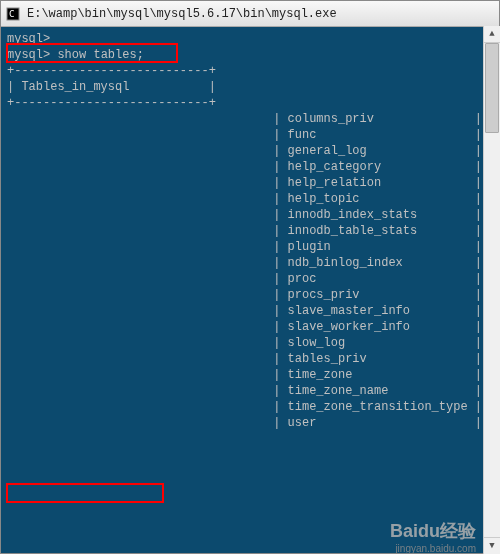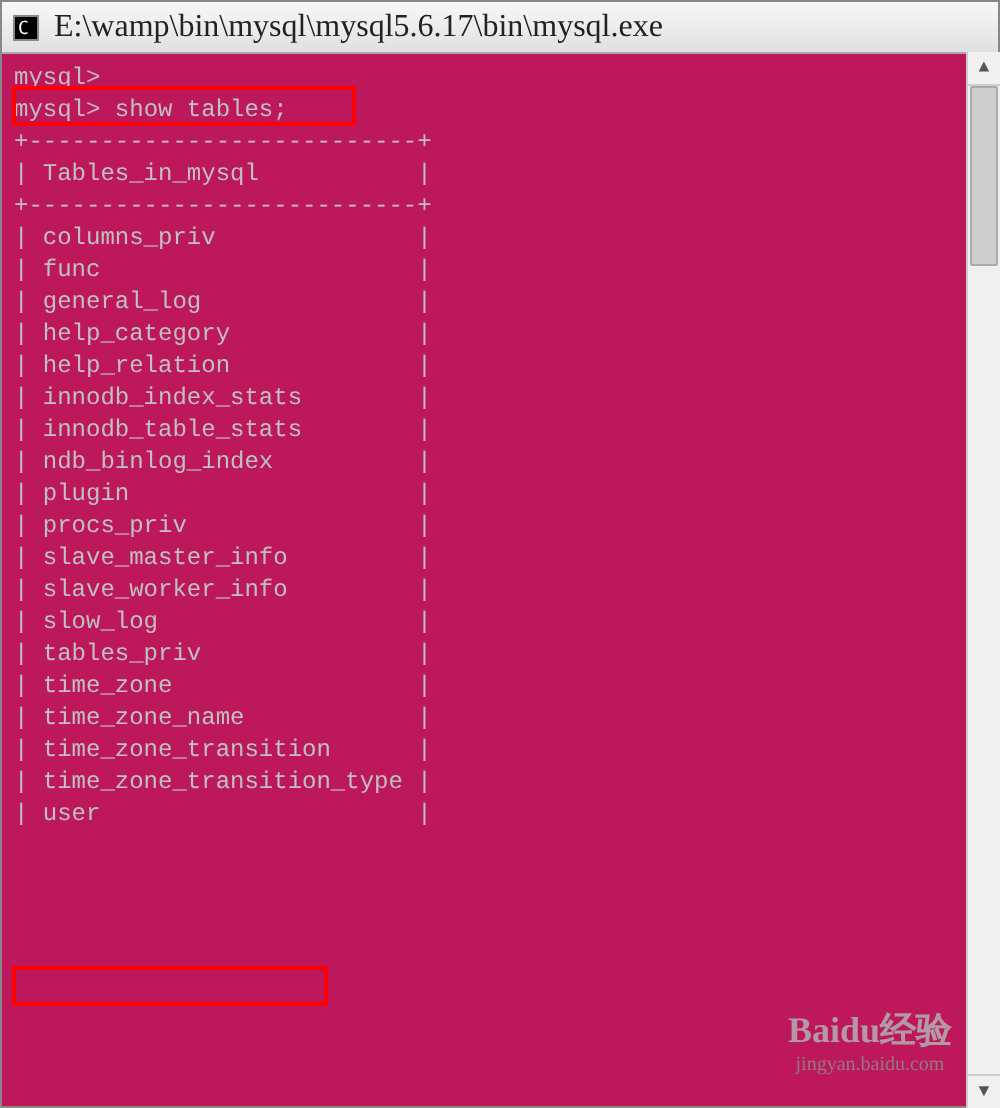--- a/index.html
+++ b/index.html
@@ -30,29 +30,29 @@
     }
     .title-icon {
       width: 16px;
       height: 16px;
       margin-right: 6px;
       display: inline-flex;
       align-items: center;
       justify-content: center;
     }
     .title-text {
-      font-family: Liberation Serif, serif;
-      font-size: 16px;
+      font-family: Liberation Mono, monospace;
+      font-size: 12px;
       color: #222;
       white-space: nowrap;
       overflow: hidden;
     }
     .terminal {
       flex: 1;
-      background: #be185d;
+      background: #0c4a6e;
       color: #c0c0c0;
       padding: 4px 6px;
       font-size: 12px;
       line-height: 16px;
       position: relative;
       overflow: hidden;
     }
     .scrollbar {
       position: absolute;
       right: 0;
@@ -101,38 +101,38 @@
       border: 2px solid #ff0000;
       top: 483px;
       left: 6px;
       width: 158px;
       height: 20px;
       pointer-events: none;
     }
     .watermark {
       position: absolute;
       right: 24px;
-      bottom: 16px;
+      bottom: 0;
       color: #b0b0b0;
-      font-family: Liberation Serif, serif;
-      text-align: center;
+      font-family: Liberation Sans, sans-serif;
+      text-align: right;
       opacity: 0.85;
     }
     .watermark .brand {
       font-size: 18px;
       font-weight: bold;
     }
     .watermark .sub {
       font-size: 10px;
       color: #8a8a8a;
     }
     .terminal-content {
       margin-right: 11px;
     }
-    .table-row { white-space: pre; }
+    .table-row { white-space: pre; text-align: right; }
   </style>
 </head>
 <body>
 
 <div class="window">
   <div class="title-bar">
     <span class="title-icon">
       <svg width="14" height="14" viewBox="0 0 14 14">
           <rect x="1" y="1" width="12" height="12" fill="#000" stroke="#888"></rect>
           <text x="3" y="10" font-size="9" fill="#fff" font-family="monospace">C</text>
@@ -147,32 +147,33 @@
       <div class="line"><span>mysql&gt; </span><span>show tables;</span></div>
       <div class="line">+---------------------------+</div>
       <div class="line">| Tables_in_mysql           |</div>
       <div class="line">+---------------------------+</div>
       <div id="rows-container">
           <div class="line table-row">| columns_priv              |</div>
           <div class="line table-row">| func                      |</div>
           <div class="line table-row">| general_log               |</div>
           <div class="line table-row">| help_category             |</div>
           <div class="line table-row">| help_relation             |</div>
+          <div class="line table-row">| help_topic                |</div>
           <div class="line table-row">| innodb_index_stats        |</div>
           <div class="line table-row">| innodb_table_stats        |</div>
+          <div class="line table-row">| plugin                    |</div>
           <div class="line table-row">| ndb_binlog_index          |</div>
-          <div class="line table-row">| plugin                    |</div>
+          <div class="line table-row">| proc                      |</div>
           <div class="line table-row">| procs_priv                |</div>
           <div class="line table-row">| slave_master_info         |</div>
           <div class="line table-row">| slave_worker_info         |</div>
           <div class="line table-row">| slow_log                  |</div>
           <div class="line table-row">| tables_priv               |</div>
           <div class="line table-row">| time_zone                 |</div>
           <div class="line table-row">| time_zone_name            |</div>
-          <div class="line table-row">| time_zone_transition      |</div>
           <div class="line table-row">| time_zone_transition_type |</div>
           <div class="line table-row">| user                      |</div>
         </div>
 
     </div>
   </div>
 
   <div class="scrollbar">
     <div class="scrollbar-btn up">▲</div>
     <div class="scrollbar-thumb"></div>

